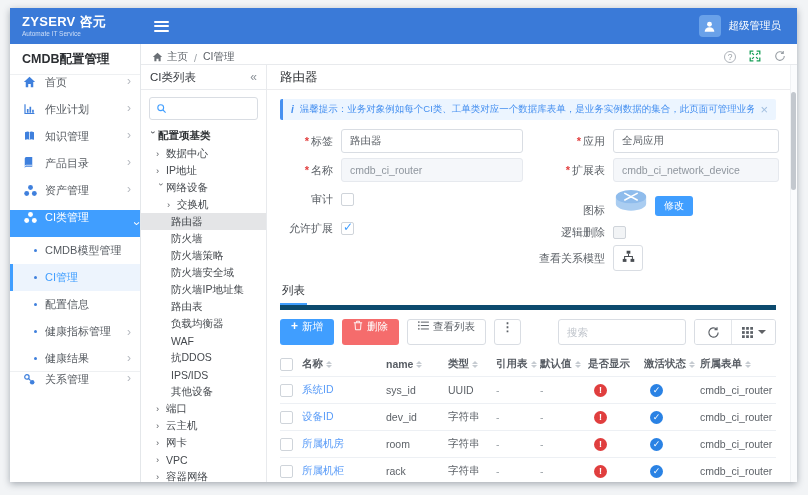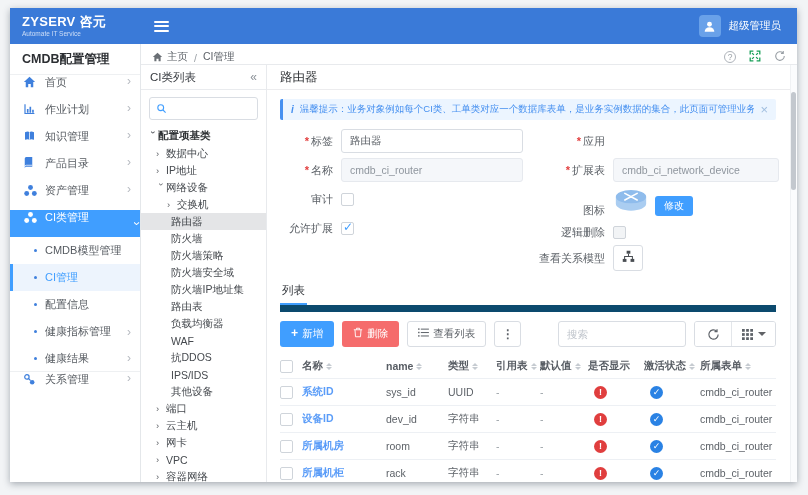--- a/index.html
+++ b/index.html
@@ -84,24 +84,24 @@
   .ipt{width:182px;height:24px;border:1px solid #d9dde3;border-radius:3px;font-size:10.5px;color:#5d6268;padding:0 8px;background:#fff;outline:0;}
   .ipt.dis{background:#f5f7fa;border-color:#e6e9ee;color:#8f969e;}
   .cbx{width:13px;height:13px;border:1px solid #cfd4da;border-radius:2px;background:#fff;position:relative;flex:none;display:inline-block;cursor:pointer;}
   .cbx.checked::after{content:"✓";position:absolute;left:1px;top:-3px;font-size:12px;font-weight:bold;color:#409eff;}
   .cbx.dis{background:#f2f4f6;cursor:default;}
   .icon-row{align-items:flex-end;}
   .btn-sm{font-size:10px;padding:3px 9px;border-radius:3px;background:#409eff;color:#fff;border:0;margin-bottom:2px;cursor:pointer;font-family:inherit;}
   .org-btn{width:30px;height:26px;border:1px solid #d9dde3;border-radius:3px;background:#fff;display:flex;align-items:center;justify-content:center;cursor:pointer;}
 
   
-  .tabs{margin:3px 13px 0;border-bottom:7px solid #0c4a6e;}
+  .tabs{margin:3px 13px 0;border-bottom:5px solid #0c4a6e;}
   .tab{display:inline-block;font-size:11.5px;color:#2f3338;padding:4px 2px 5px;border-bottom:2px solid #409eff;cursor:pointer;}
   .toolbar{display:flex;align-items:center;gap:8px;margin:9px 13px 7px;}
-  .btn{height:26px;display:inline-flex;align-items:center;gap:4px;font-size:10.5px;border-radius:3px;padding:0 10px;border:1px solid transparent;background:#fff;color:#5d6268;cursor:pointer;font-family:Liberation Mono, monospace;}
+  .btn{height:26px;display:inline-flex;align-items:flex-start;gap:4px;font-size:10.5px;border-radius:3px;padding:0 10px;border:1px solid transparent;background:#fff;color:#5d6268;cursor:pointer;font-family:Liberation Sans, sans-serif;}
   .btn.primary{background:#409eff;color:#fff;}
   .btn.danger{background:#f56c6c;color:#fff;}
   .btn.plain{border-color:#d9dde3;}
   .btn.sq{width:27px;padding:0;justify-content:center;}
   .plus-i::before{content:"+";font-weight:bold;font-size:12px;line-height:1;}
   .more-i::before{content:"⋮";font-weight:bold;font-size:12px;color:#5d6268;}
   .search-box{margin-left:auto;width:128px;height:26px;border:1px solid #d9dde3;border-radius:3px;padding:0 8px;font-size:10.5px;color:#5d6268;outline:0;}
   .search-box::placeholder{color:#bfc4cb;}
   .tool-group{display:flex;border:1px solid #d9dde3;border-radius:3px;overflow:hidden;height:26px;}
   .tool-btn{width:36px;display:flex;align-items:center;justify-content:center;background:#fff;cursor:pointer;}
@@ -115,21 +115,21 @@
   .td{display:flex;align-items:center;padding-right:4px;overflow:hidden;white-space:nowrap;}
   .col-cb{flex:0 0 22px;}
   .col-label{flex:0 0 84px;}
   .col-name{flex:0 0 62px;}
   .col-type{flex:0 0 48px;}
   .col-ref{flex:0 0 44px;}
   .col-def{flex:0 0 48px;}
   .col-show{flex:0 0 56px;gap:38px;}
   .col-act{flex:0 0 56px;}
   .col-form{flex:1;}
-  .link{color:#5a9cf8;cursor:pointer;font-weight:bold;}
+  .link{color:#5a9cf8;cursor:pointer;}
   .dash{color:#9aa0a6;}
   .dot{width:13px;height:13px;border-radius:50%;color:#fff;font-size:9px;font-weight:bold;display:flex;align-items:center;justify-content:center;margin-left:6px;}
   .dot.red{background:#e03e3e;}
   .dot.blue{background:#2a82e4;}
   .sort{display:inline-flex;flex-direction:column;margin-left:3px;gap:1px;}
   .sort i{width:0;height:0;border:3px solid transparent;display:block;}
   .sort .u{border-bottom-color:#c6cbd1;border-top:0;}
   .sort .d{border-top-color:#c6cbd1;border-bottom:0;}
 
   
@@ -426,20 +426,21 @@
                   <span class="cbx"></span>
                 </div>
                 <div class="frow">
                   <span class="flabel">允许扩展</span>
                   <span class="cbx checked"></span>
                 </div>
               </div>
               <div class="fcol rightc">
                 <div class="frow">
                   <span class="flabel req">应用</span>
+                  <input class="ipt" value="全局应用" style="">
                 </div>
                 <div class="frow">
                   <span class="flabel req">扩展表</span>
                   <input class="ipt dis" value="cmdb_ci_network_device" style="">
                 </div>
                 <div class="frow icon-row" style="min-height:30px;">
                   <span class="flabel">图标</span>
                   <span style="margin-right:6px;">
                     <svg width="36" height="27" viewBox="0 0 38 28">
                           <path d="M3 10 v7.5 c0 4 7.2 7.3 16 7.3 s16 -3.3 16 -7.3 V10" fill="#aacdf1"></path>

